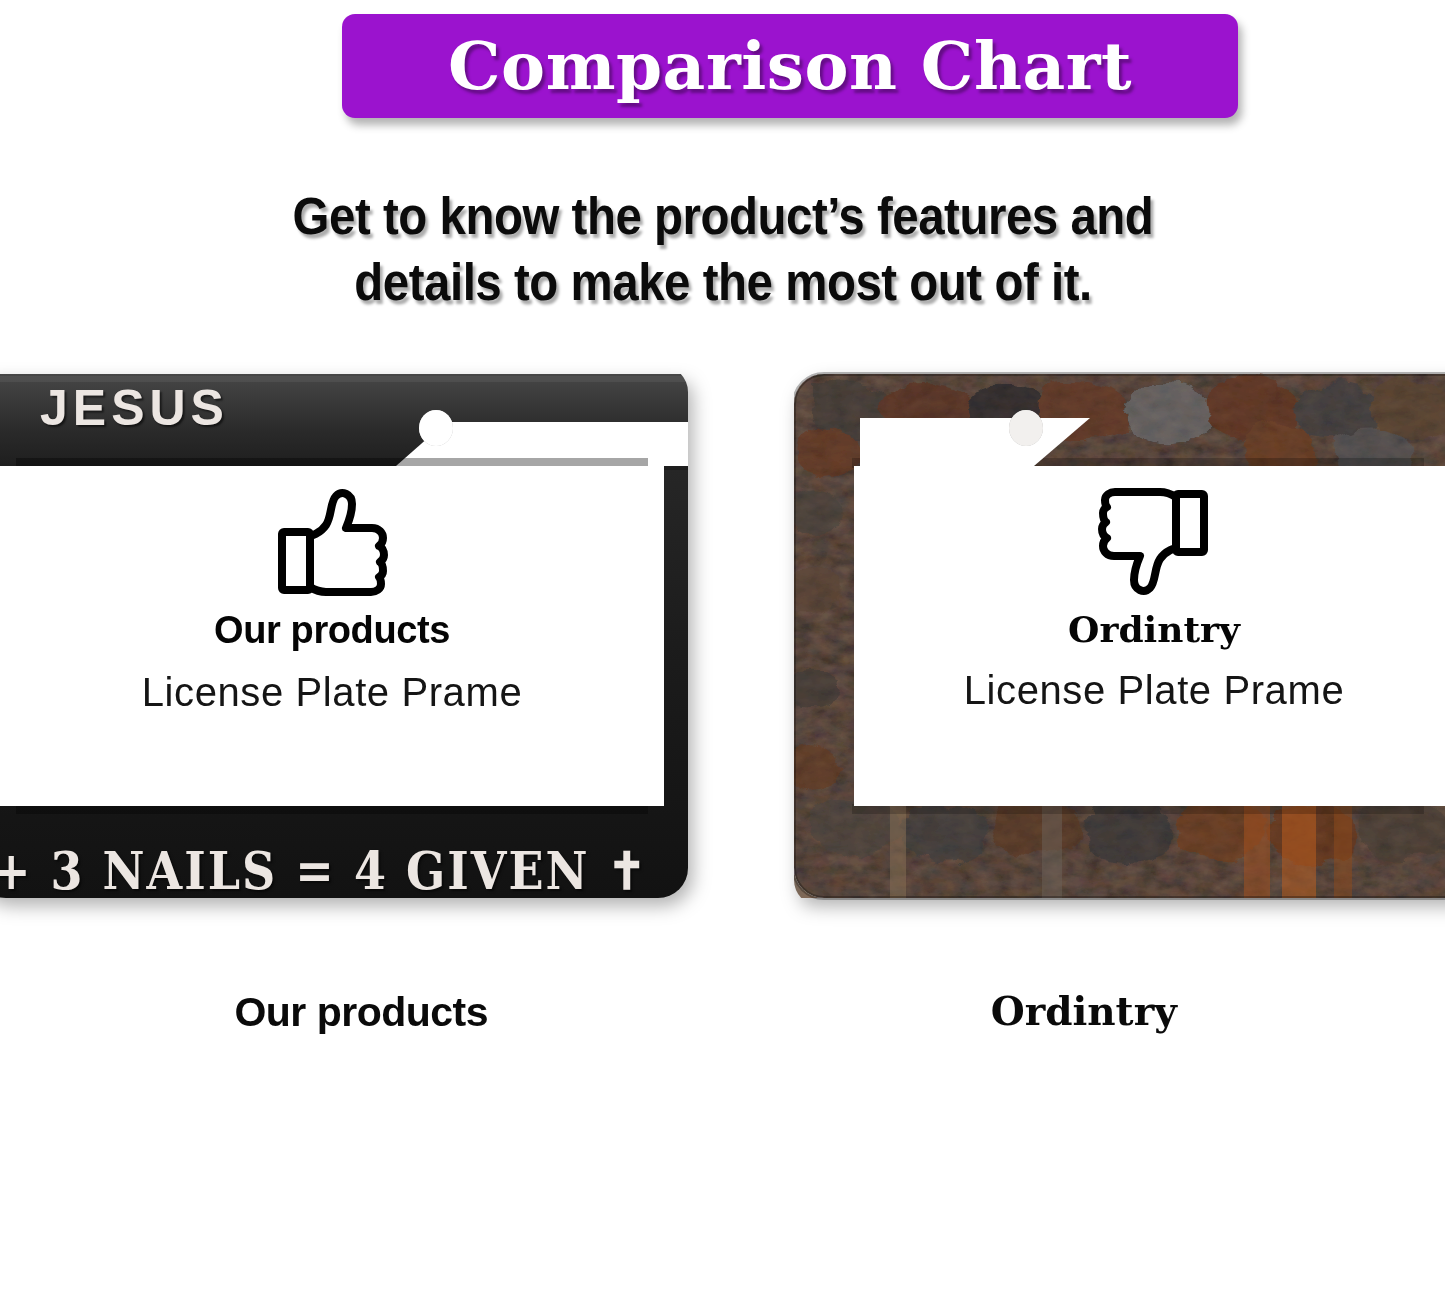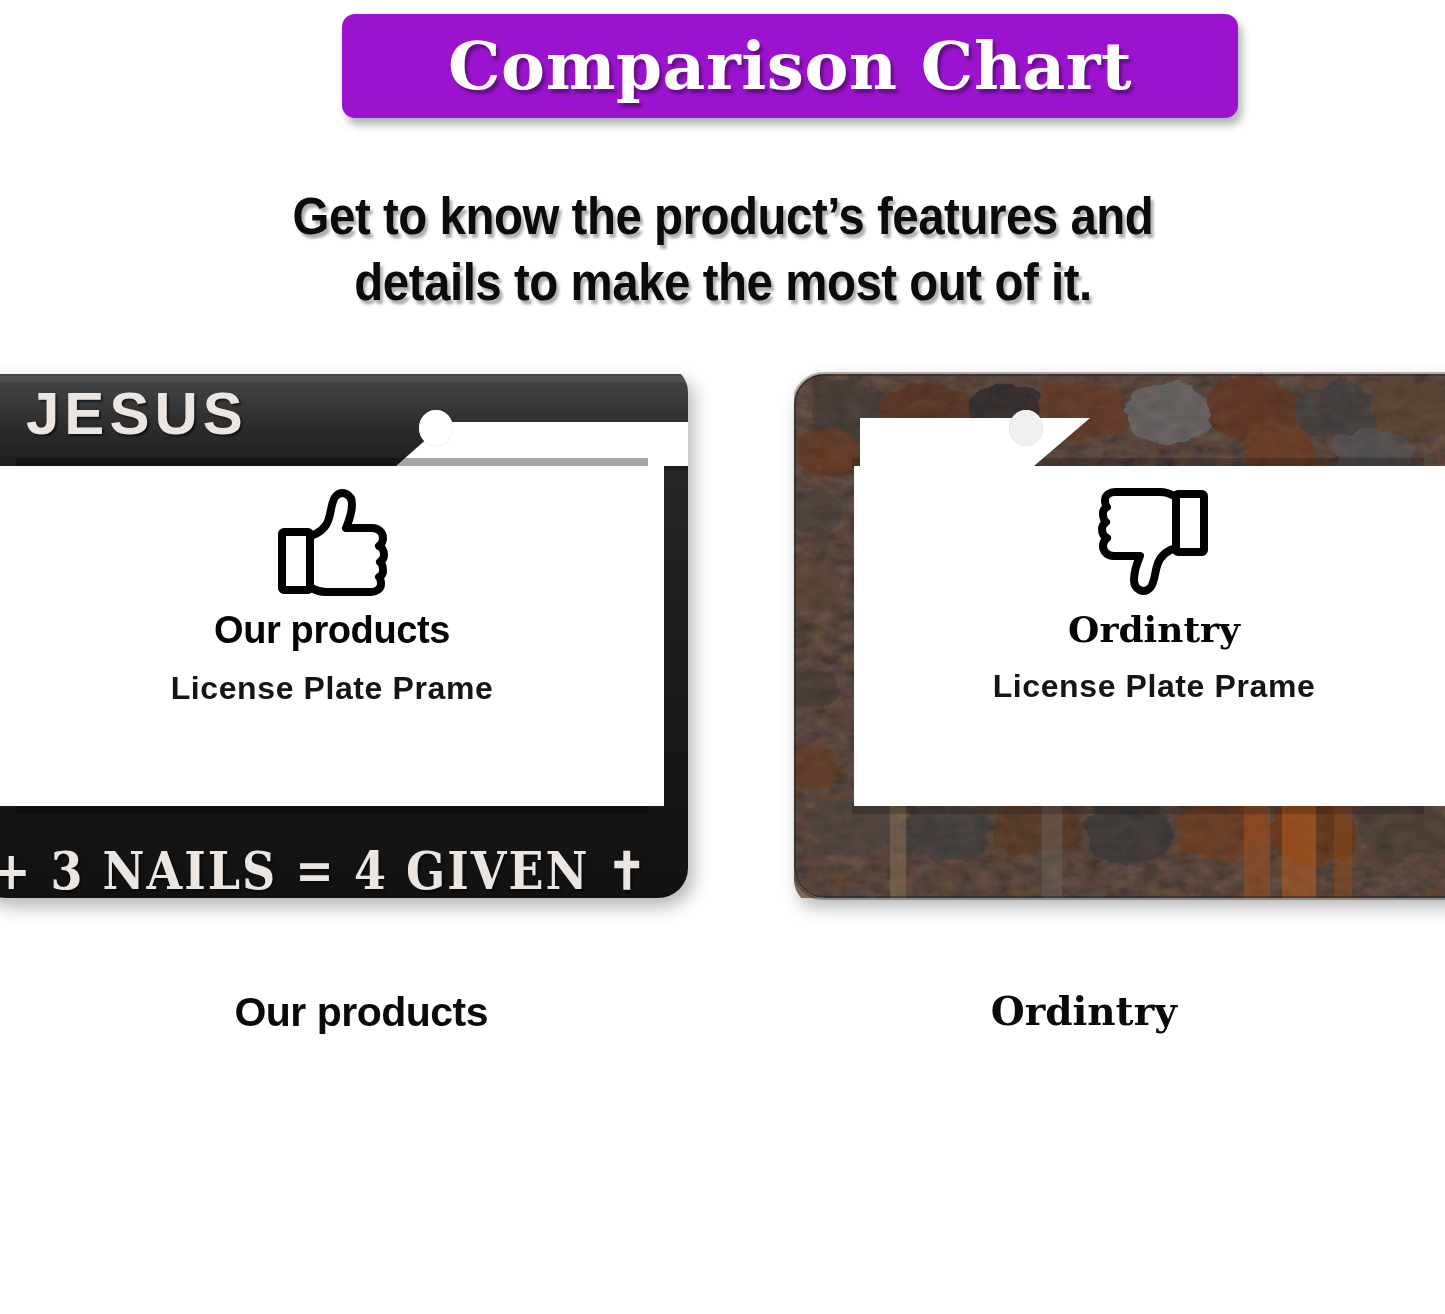--- a/index.html
+++ b/index.html
@@ -113,34 +113,34 @@
     letter-spacing: -0.4px;
   }
   .brand-ord {
     font-family: "DejaVu Serif", "Liberation Serif", serif;
     font-weight: bold;
     font-size: 36px;
   }
   .plate-sub {
     margin-top: 18px;
     font-family: "Liberation Sans", sans-serif;
-    font-weight: 700;
-    font-size: 32px;
+    font-weight: 400;
+    font-size: 40px;
     letter-spacing: 0.6px;
     color: #151515;
   }
 
   
   .plate-top-text {
     position: absolute;
-    left: 50px;
+    left: 64px;
     top: 13px;
     font-family: "Liberation Sans Narrow", "Liberation Sans", sans-serif;
     font-weight: bold;
-    font-size: 60px;
+    font-size: 50px;
     letter-spacing: 5px;
     color: #ece6e2;
     text-shadow: 2px 2px 2px rgba(0,0,0,0.55);
     white-space: nowrap;
   }
   .plate-bottom-text {
     position: absolute;
     left: 0px;
     bottom: 8px;
     width: 688px;

